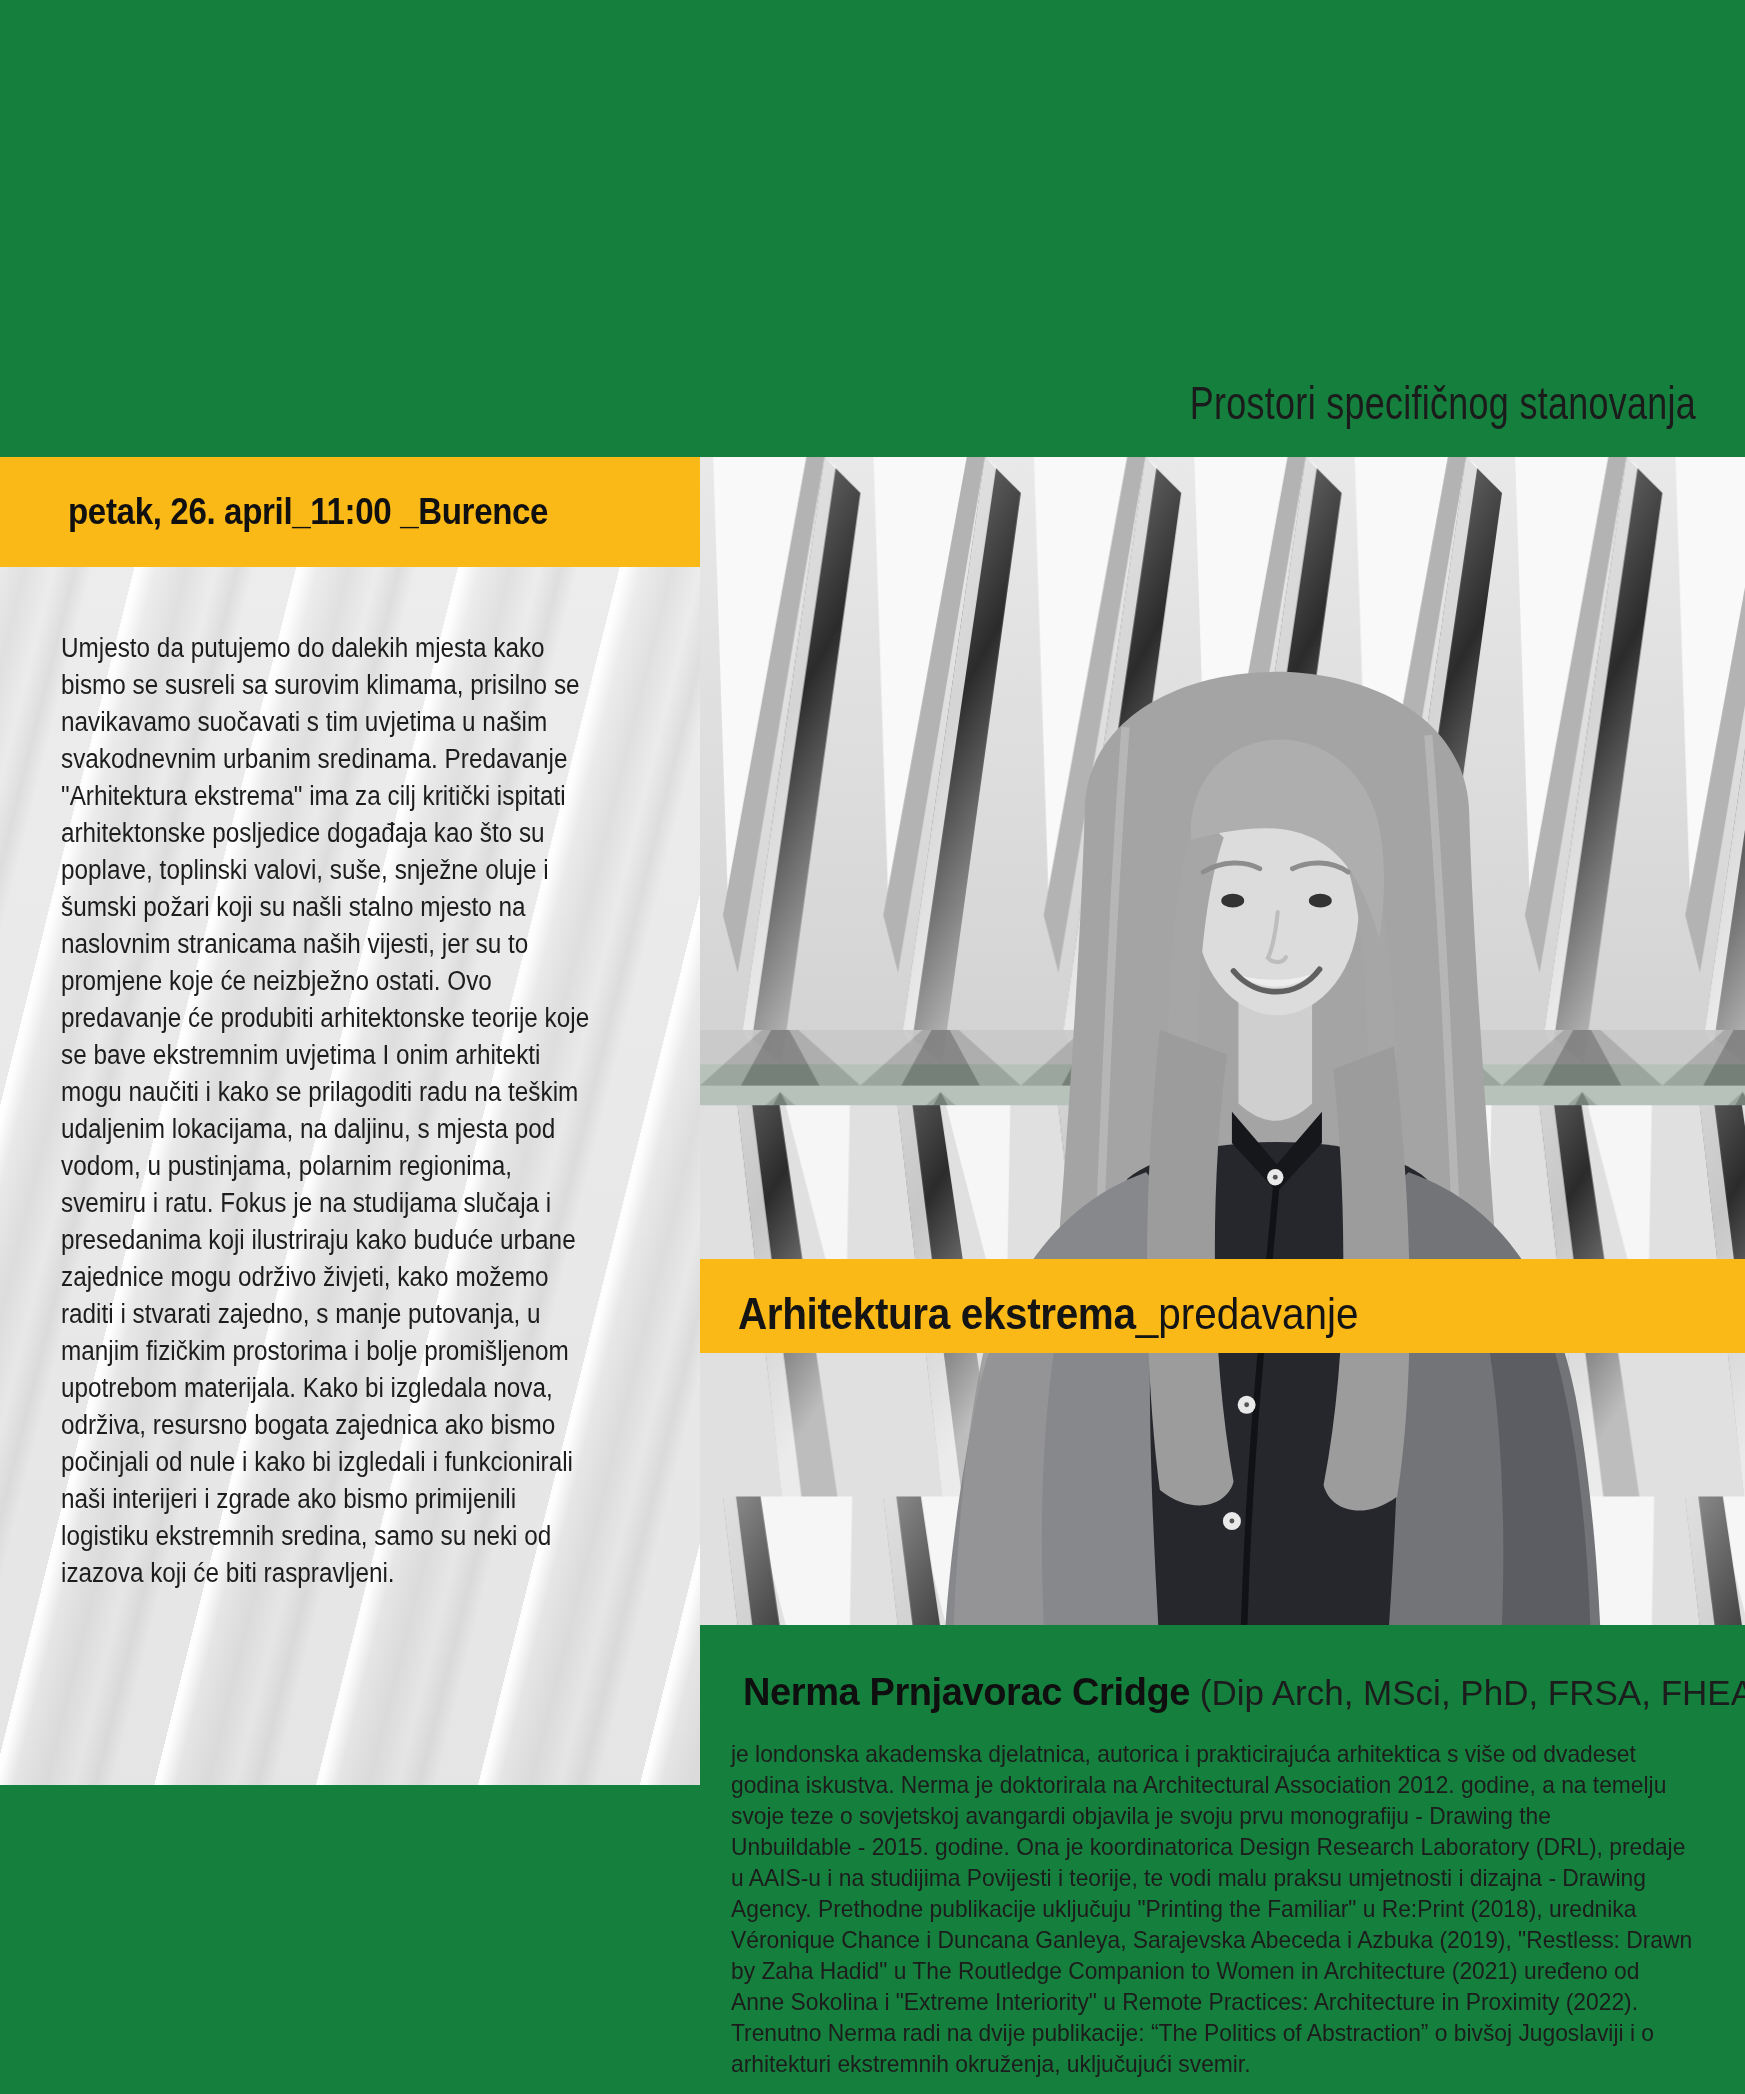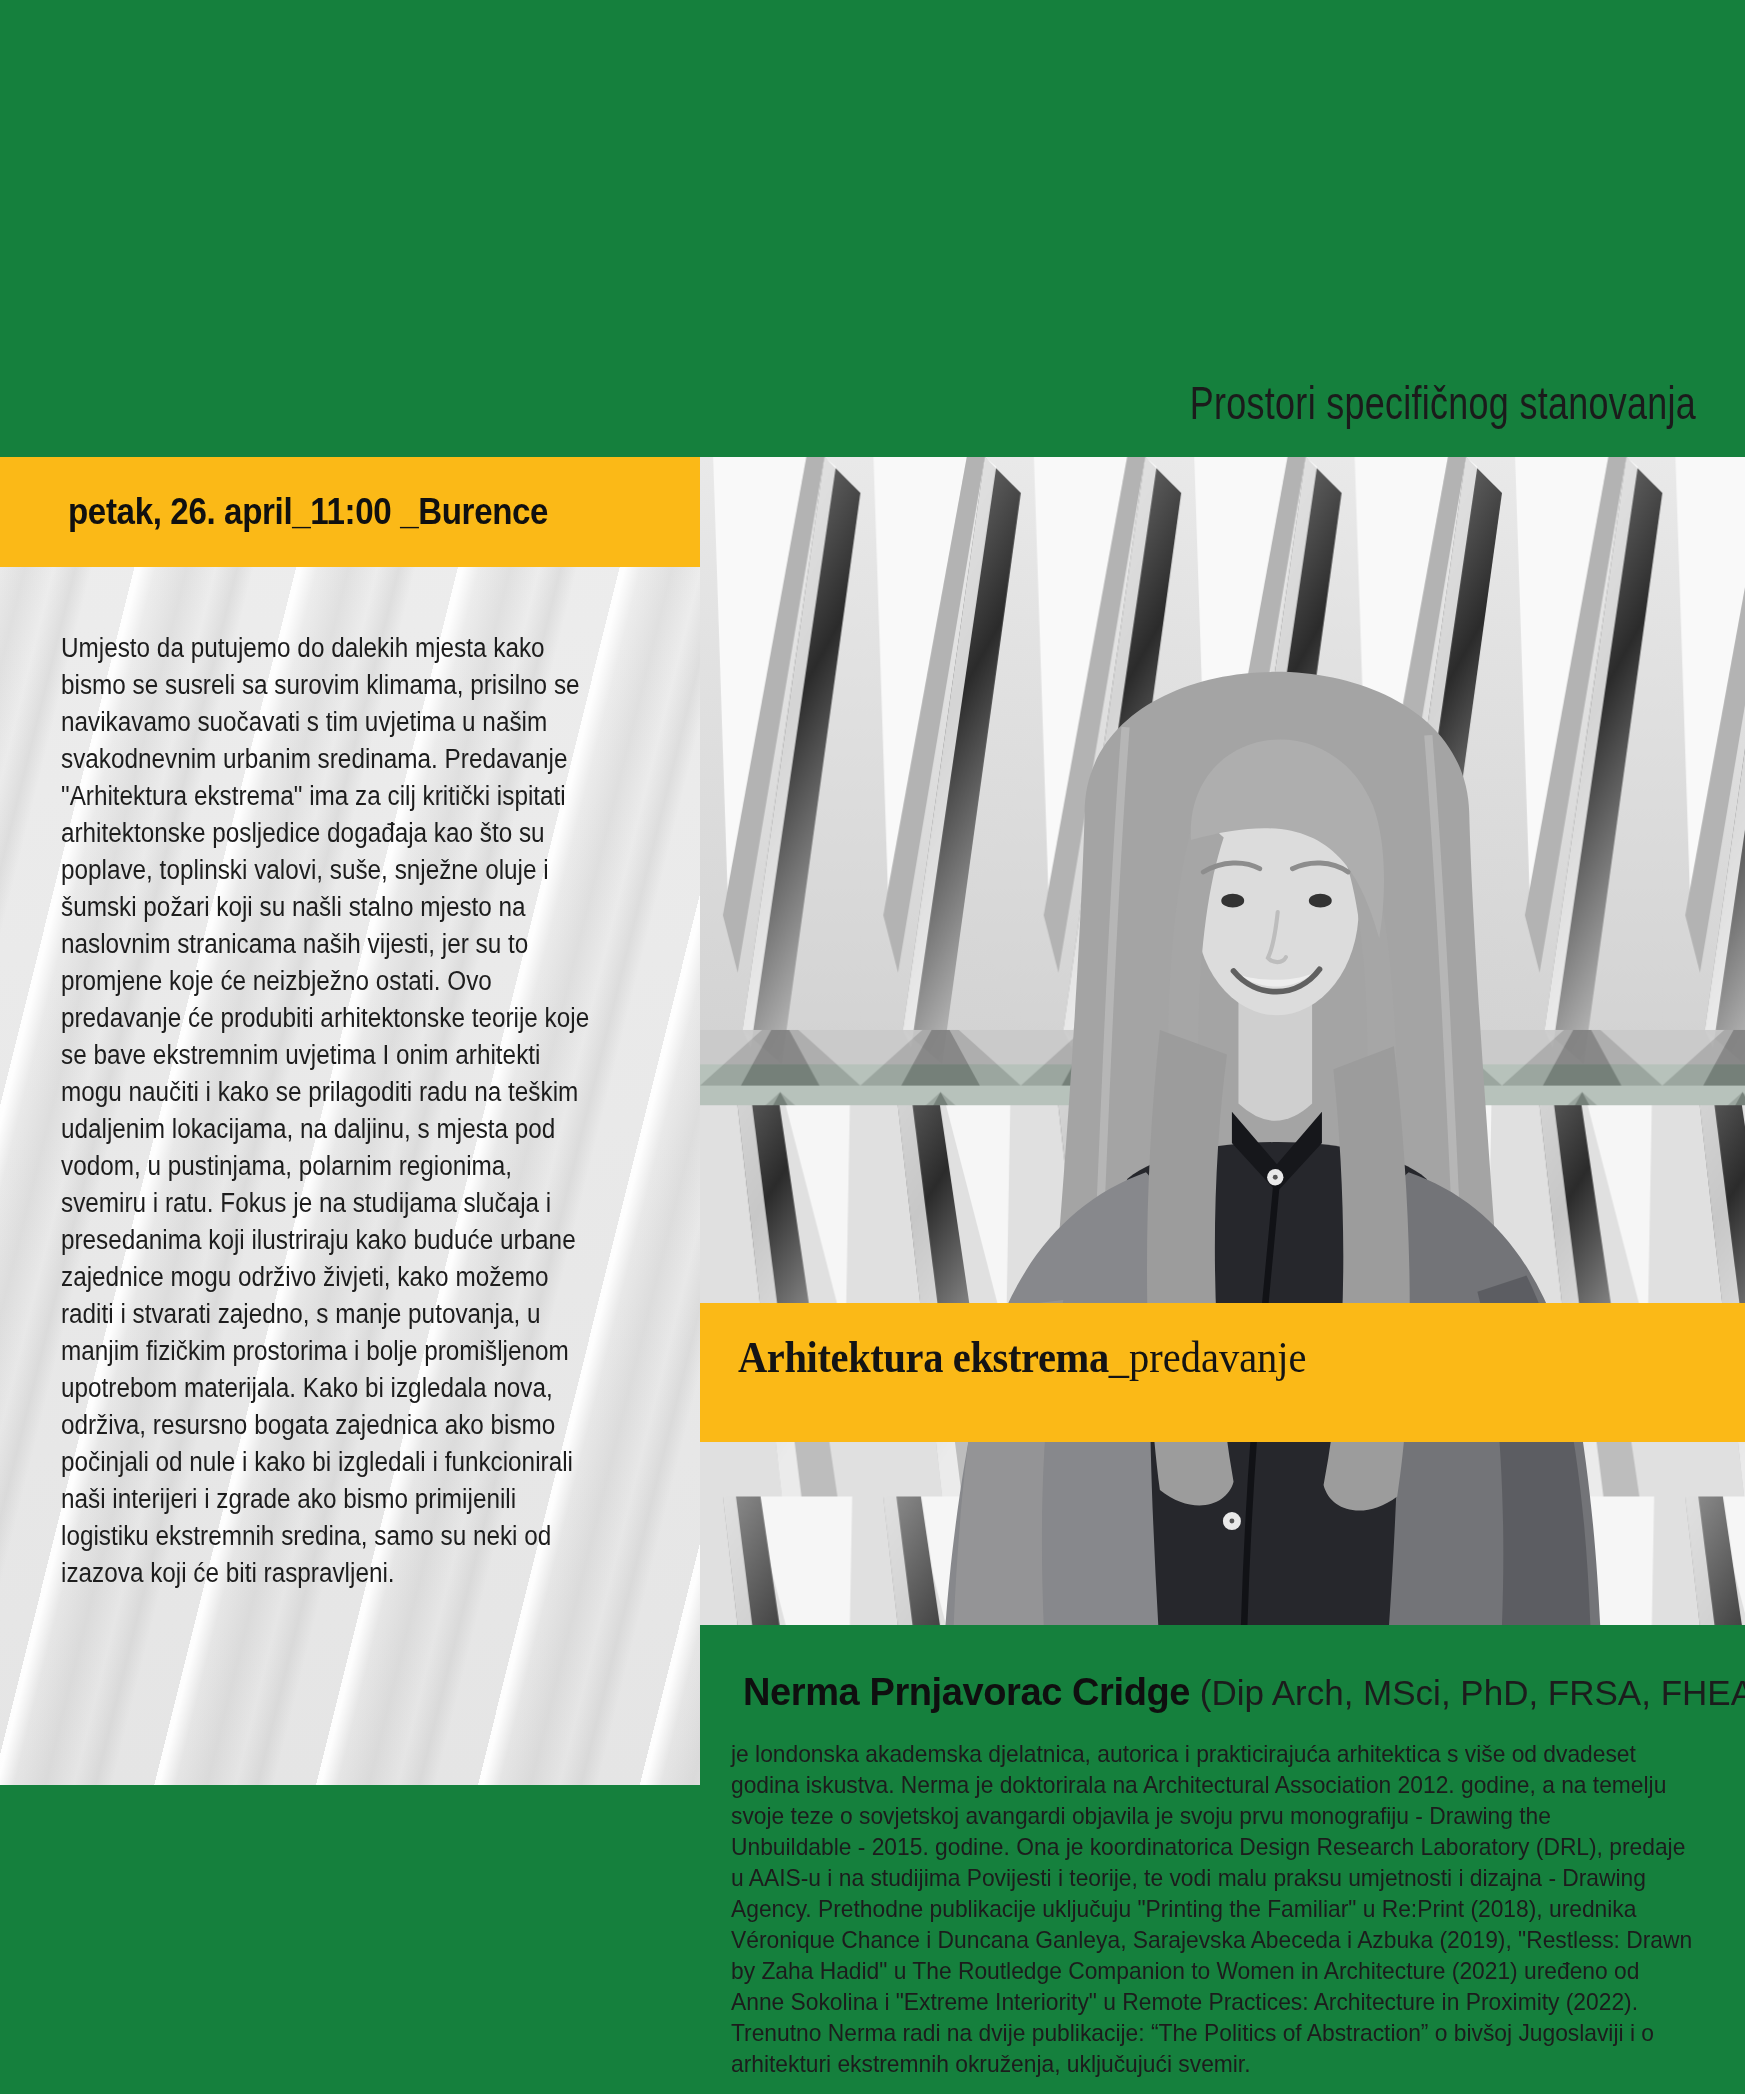--- a/index.html
+++ b/index.html
@@ -43,21 +43,21 @@
   }
   .desc .line{
     font-size:27px;line-height:37px;white-space:nowrap;color:#1d1d1d;
   }
   
   .photo{
     position:absolute;left:700px;top:457px;width:1045px;height:1168px;overflow:hidden;
   }
   .photo svg{display:block;width:100%;height:100%;}
   .lecture-band{
-    position:absolute;left:0;top:846px;width:100%;height:139px;z-index:2;font-family:Liberation Serif, serif;
+    position:absolute;left:0;top:802px;width:100%;height:94px;z-index:2;
   }
   .band-text{
     position:absolute;left:38px;top:0;height:110px;line-height:110px;white-space:nowrap;
     font-size:44px;color:#141414;
     transform:scaleX(0.92);transform-origin:0 50%;
   }
   .band-bold{font-weight:700;letter-spacing:-0.4px;}
   .band-light{font-weight:400;}
   
   .speaker-heading{

